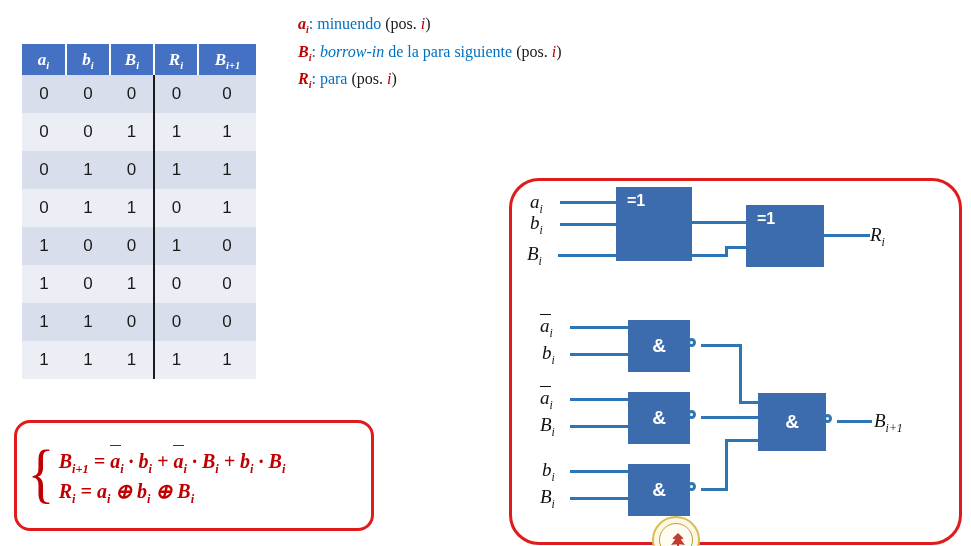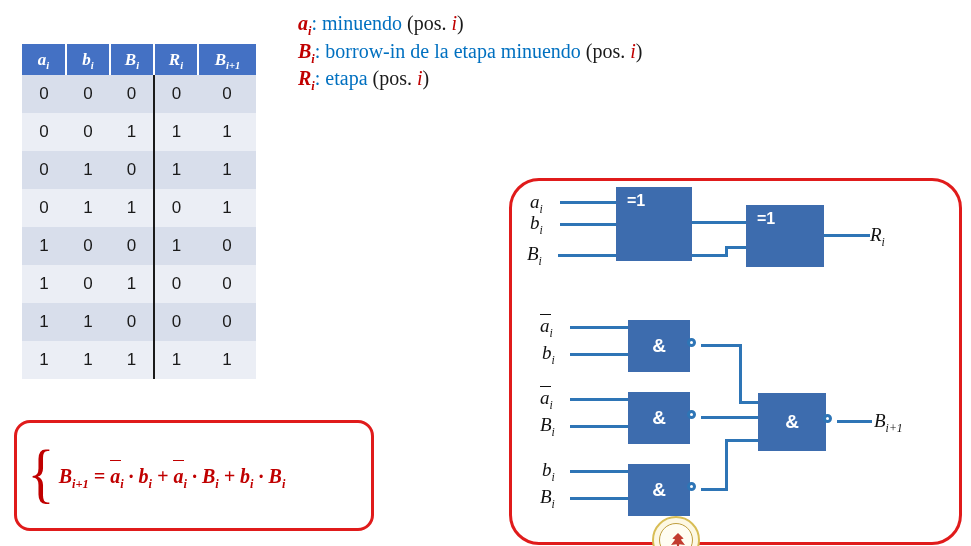--- a/index.html
+++ b/index.html
@@ -14,25 +14,25 @@
                   font-family:"Liberation Serif",serif;font-style:italic;font-weight:bold;
                   font-size:17px;text-align:center;border-right:2px solid #ffffff}
   #truth-table th:last-child{width:58px;border-right:none}
   #truth-table td{width:44px;height:38px;text-align:center;font-size:17px;color:#1a1a1a}
   #truth-table tr.odd td{background:#d8deeb}
   #truth-table tr.even td{background:#ebeef5}
   #truth-table tbody td:nth-child(3){border-right:2px solid #1a1a1a}
   sub{font-size:62%;line-height:0}
 
   
-  #legend{position:absolute;left:298px;top:10px;font-size:20px}
+  #legend{position:absolute;left:298px;top:10px;font-size:16px}
   .legend-line{line-height:27.5px;white-space:nowrap}
   .lvar{color:#c00000;font-style:italic;font-weight:bold}
   .lcolon,.ldesc{color:#0070c0}
-  .ldesc.em{}
+  .ldesc.em{font-style:italic}
   .lpos{color:#1a1a1a}
   .lposi{color:#c00000;font-style:italic}
 
   
   #equations-box{position:absolute;left:14px;top:420px;width:360px;height:111px;
                  border:3px solid #e01b1b;border-radius:16px;
                  display:flex;align-items:center;padding:4px 8px}
   .brace{color:#c00000;font-size:66px;line-height:62px;font-weight:400;margin:-6px 2px 0 0;
          transform:scaleX(0.85)}
   .eq-line{color:#c00000;font-size:20px;font-style:italic;font-weight:bold;
@@ -131,28 +131,29 @@
           <td>1</td>
           <td>1</td>
           <td>1</td>
           <td>1</td>
         </tr>
       </tbody>
   </table>
 
   <div id="legend">
       <div class="legend-line"><span class="lvar"><span>a</span><sub>i</sub></span><span class="lcolon">: </span><span class="ldesc">minuendo </span><span class="lpos">(pos. </span><span class="lposi">i</span><span class="lpos">)</span></div>
-      <div class="legend-line"><span class="lvar"><span>B</span><sub>i</sub></span><span class="lcolon">: </span><span class="ldesc em">borrow-in</span><span class="ldesc"> de la etapa minuendo </span><span class="lpos">(pos. </span><span class="lposi">i</span><span class="lpos">)</span></div>
-      <div class="legend-line"><span class="lvar"><span>R</span><sub>i</sub></span><span class="lcolon">: </span><span class="ldesc">etapa </span><span class="lpos">(pos. </span><span class="lposi">i</span><span class="lpos">)</span></div>
+      <div class="legend-line"><span class="lvar"><span>B</span><sub>i</sub></span><span class="lcolon">: </span><span class="ldesc em">borrow-in</span><span class="ldesc"> de la para siguiente </span><span class="lpos">(pos. </span><span class="lposi">i</span><span class="lpos">)</span></div>
+      <div class="legend-line"><span class="lvar"><span>R</span><sub>i</sub></span><span class="lcolon">: </span><span class="ldesc">para </span><span class="lpos">(pos. </span><span class="lposi">i</span><span class="lpos">)</span></div>
     </div>
 
   <div id="equations-box">
     <div class="brace">{</div>
     <div class="eq-lines">
       <div class="eq-line"><span><span>B</span><sub>i+1</sub></span><span> = </span><span><span class="bar">a</span><sub>i</sub></span><span> · </span><span><span>b</span><sub>i</sub></span><span> + </span><span><span class="bar">a</span><sub>i</sub></span><span> · </span><span><span>B</span><sub>i</sub></span><span> + </span><span><span>b</span><sub>i</sub></span><span> · </span><span><span>B</span><sub>i</sub></span></div>
+      <div class="eq-line"><span><span>R</span><sub>i</sub></span><span> = </span><span><span>a</span><sub>i</sub></span><span> ⊕ </span><span><span>b</span><sub>i</sub></span><span> ⊕ </span><span><span>B</span><sub>i</sub></span></div>
     </div>
   </div>
 
   <div id="circuit-box">
 
     <div class="clabel" style="left:18px;top:10px"><span>a</span><sub>i</sub></div>
     <div class="clabel" style="left:18px;top:31px"><span>b</span><sub>i</sub></div>
     <div class="clabel" style="left:15px;top:62px"><span>B</span><sub>i</sub></div>
     <div class="clabel" style="left:358px;top:43px"><span>R</span><sub>i</sub></div>
 

